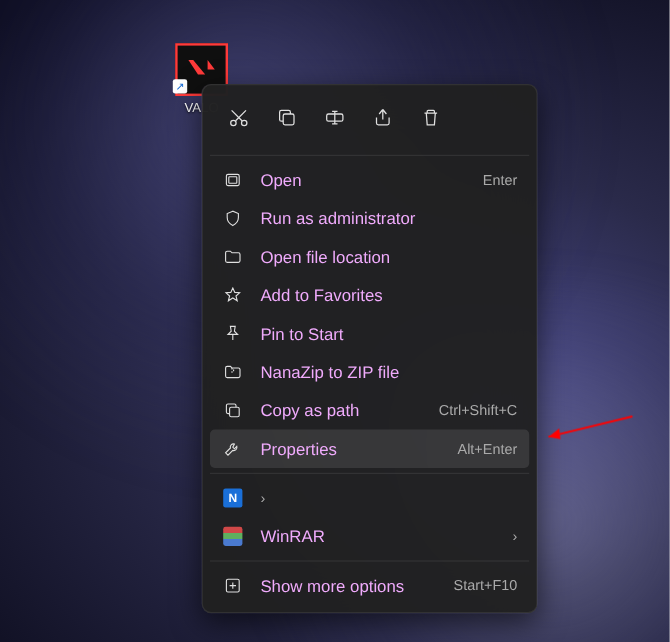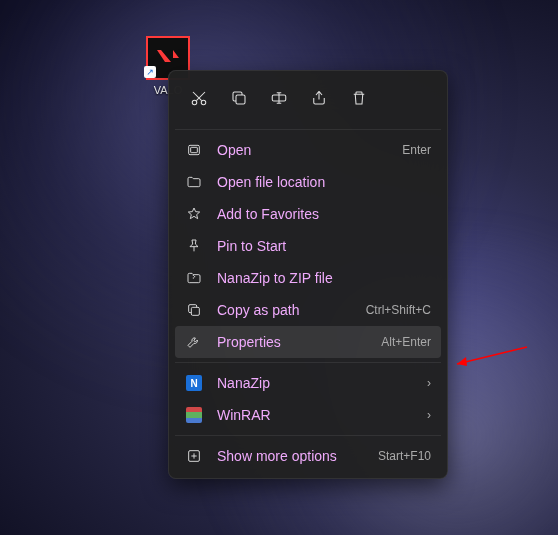--- a/index.html
+++ b/index.html
@@ -208,20 +208,28 @@
     <span class="ic">
         <svg viewBox="0 0 24 24">
           <rect x="4" y="5" width="16" height="14" rx="2"></rect>
           <rect x="7" y="8" width="10" height="8" rx="1"></rect>
         </svg>
       </span>
     <span class="lbl">Open</span>
     <span class="shortcut">Enter</span>
   </div>
 
+  <div class="item">
+    <span class="ic">
+        <svg viewBox="0 0 24 24">
+          <path d="M12 3 L5 6 v5 c0 5 3 8 7 10 c4 -2 7 -5 7 -10 V6 Z"></path>
+        </svg>
+      </span>
+    <span class="lbl">Run as administrator</span>
+  </div>
 
   <div class="item">
     <span class="ic">
         <svg viewBox="0 0 24 24">
           <path d="M3 7 a2 2 0 0 1 2 -2 h4 l2 2 h8 a2 2 0 0 1 2 2 v8 a2 2 0 0 1 -2 2 H5 a2 2 0 0 1 -2 -2 Z"></path>
         </svg>
       </span>
     <span class="lbl">Open file location</span>
   </div>
 
@@ -273,21 +281,20 @@
     <span class="lbl">Properties</span>
     <span class="shortcut">Alt+Enter</span>
   </div>
 
   <div class="sep"></div>
 
   <div class="item">
     <span class="ic">
         <span class="app-icon-nana">N</span>
       </span>
-    <span class="lbl">NanaZip</span>
     <span class="chev">›</span>
   </div>
 
   <div class="item">
     <span class="ic">
         <span class="app-icon-winrar"></span>
       </span>
     <span class="lbl">WinRAR</span>
     <span class="chev">›</span>
   </div>

